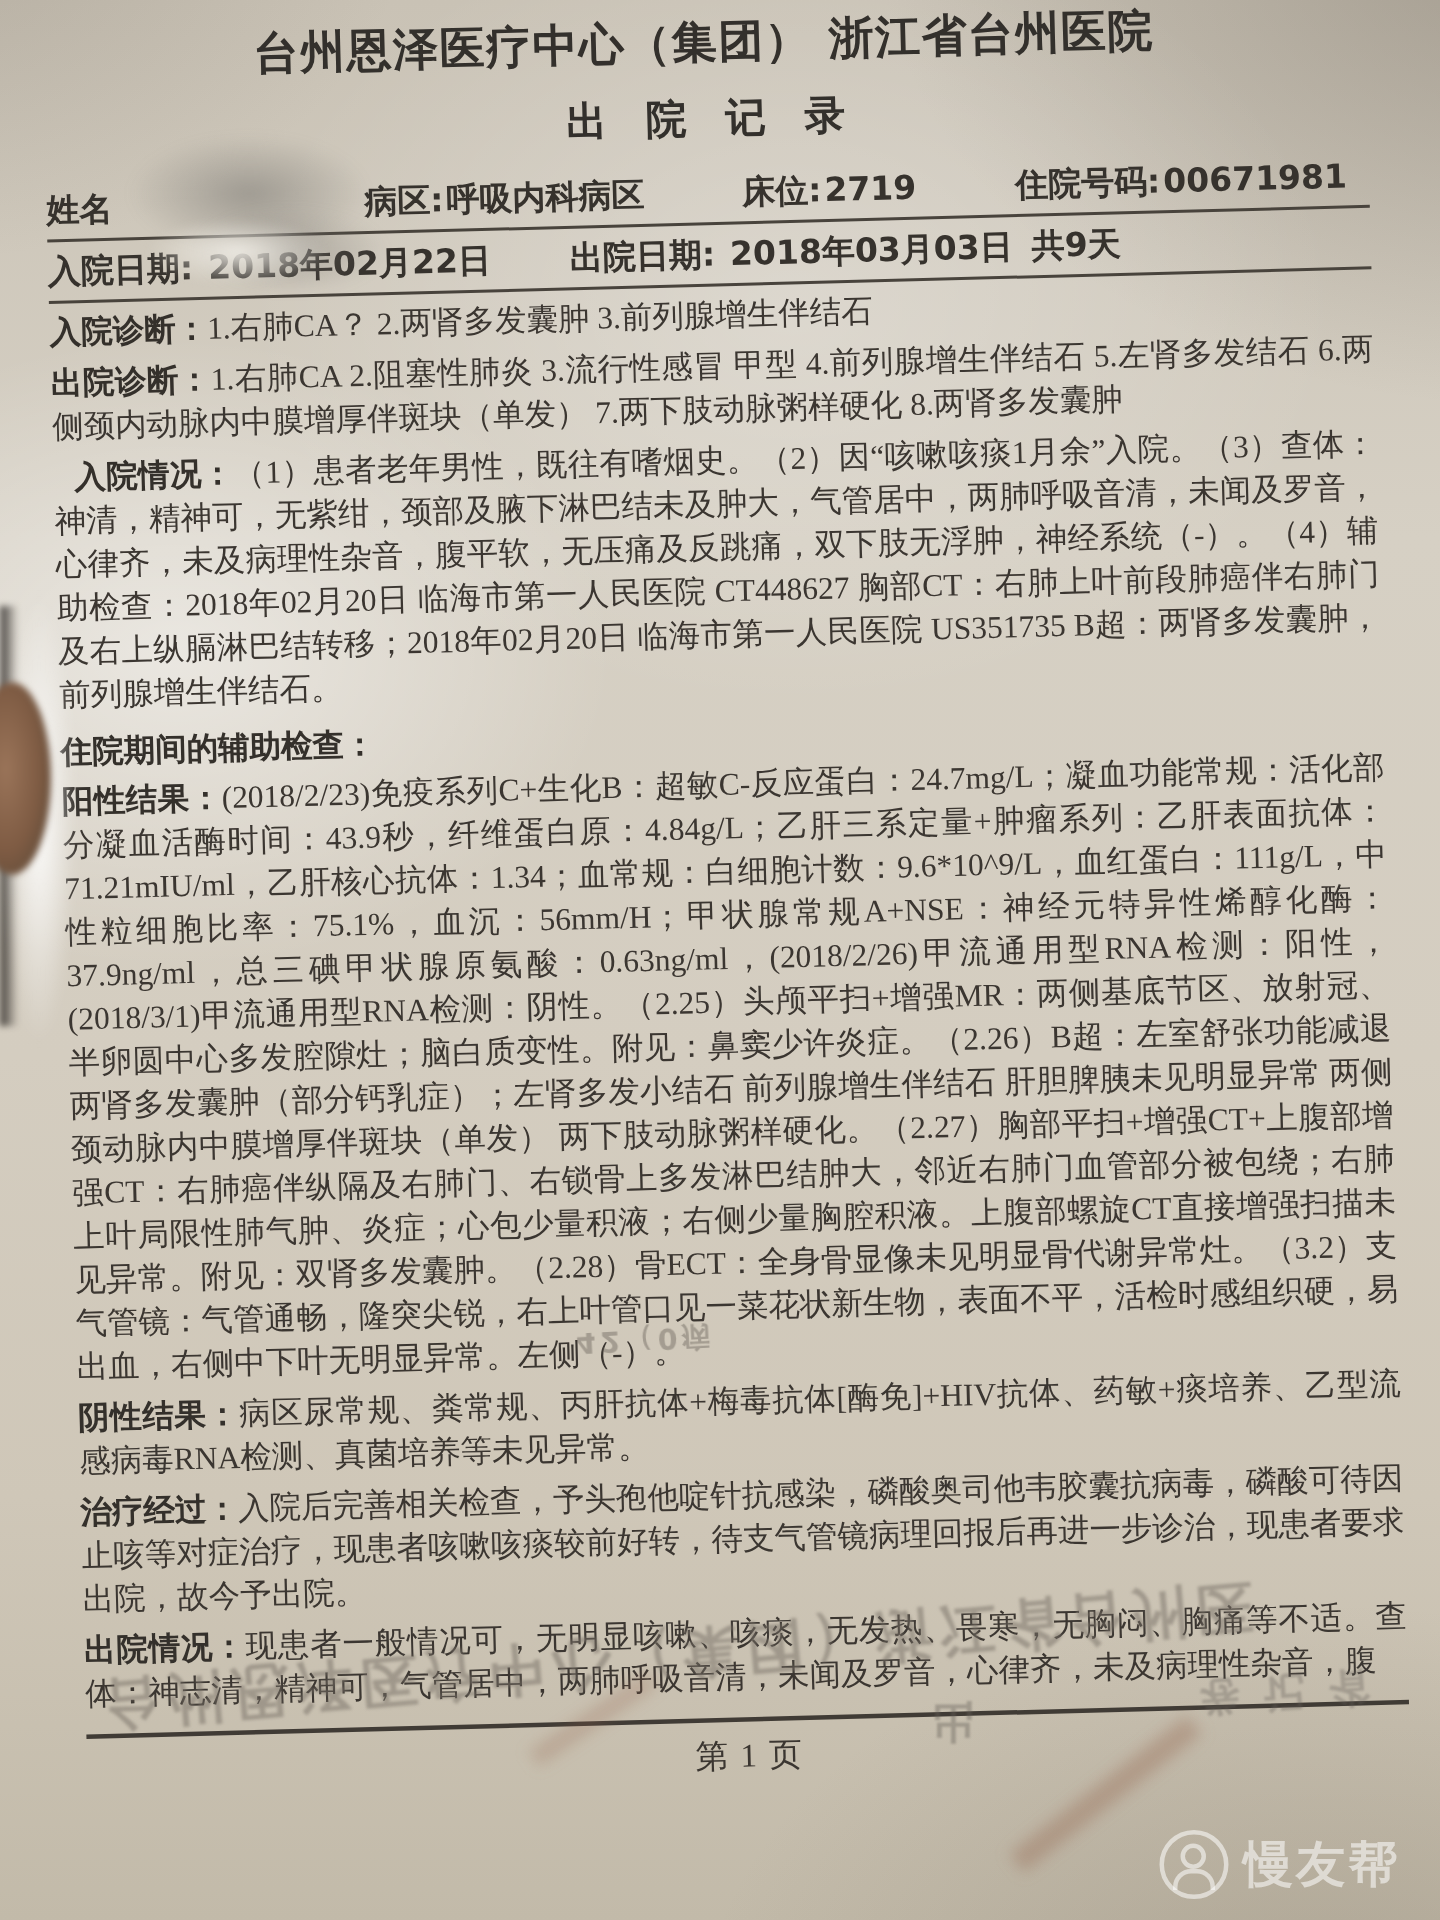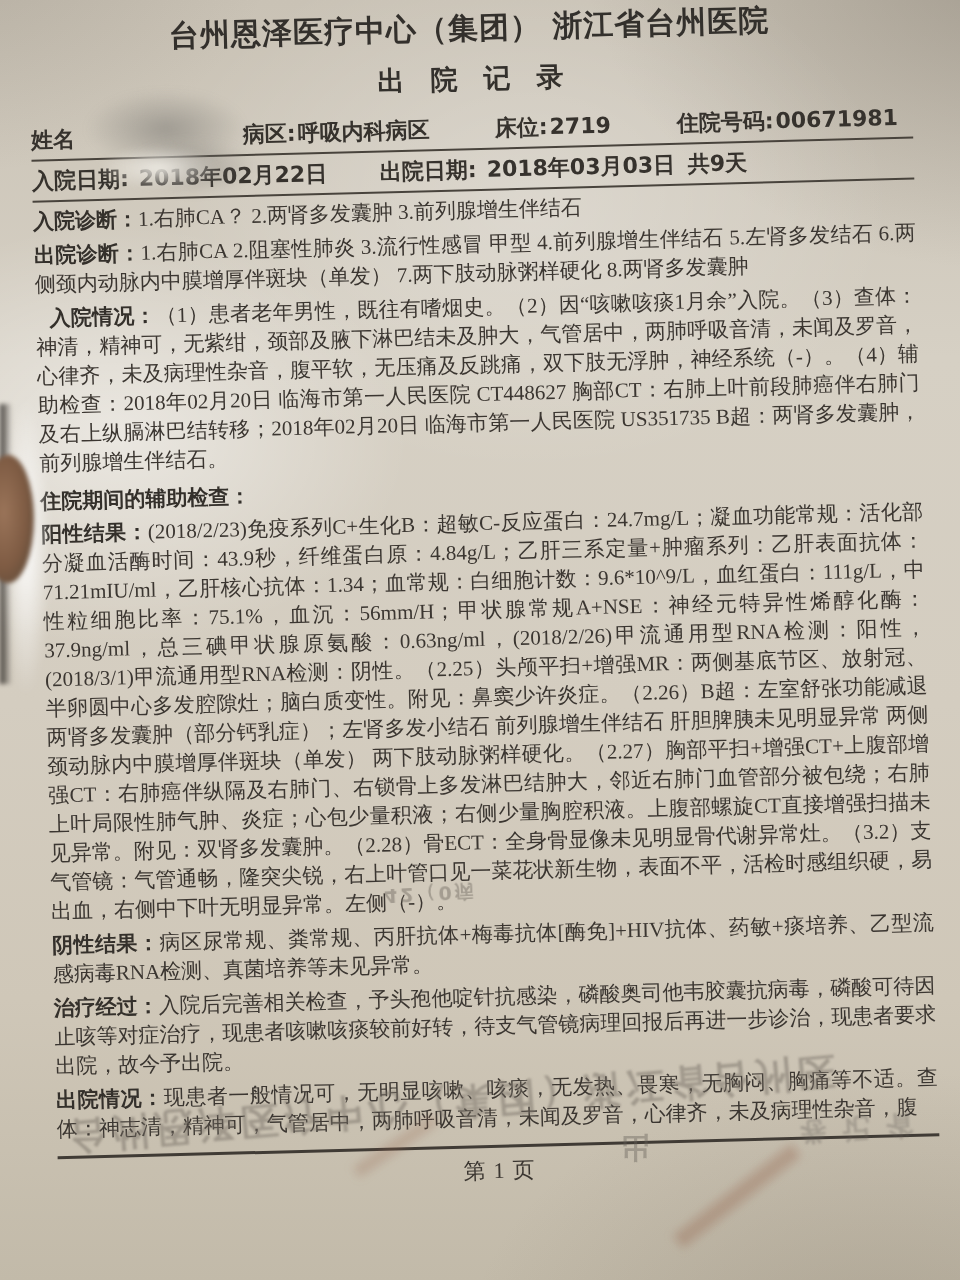--- a/index.html
+++ b/index.html
@@ -141,14 +141,18 @@
   <div class="edge-light"></div>
   <div class="finger"></div>
 
   <div class="bt bt-back">台州恩泽医疗中心（集团）浙江省台州医</div>
   <div class="bt bt-m1">出</div>
   <div class="bt bt-m2">卷记省</div>
   <div class="bt bt-m3">42（0病</div>
   <div class="streak1"></div>
   <div class="streak2"></div>
 
+  <div class="wm">
+    <div class="wm-icon"></div>
+    <div class="wm-text">慢友帮</div>
+  </div>
 
 </div>
 
 </body></html>

